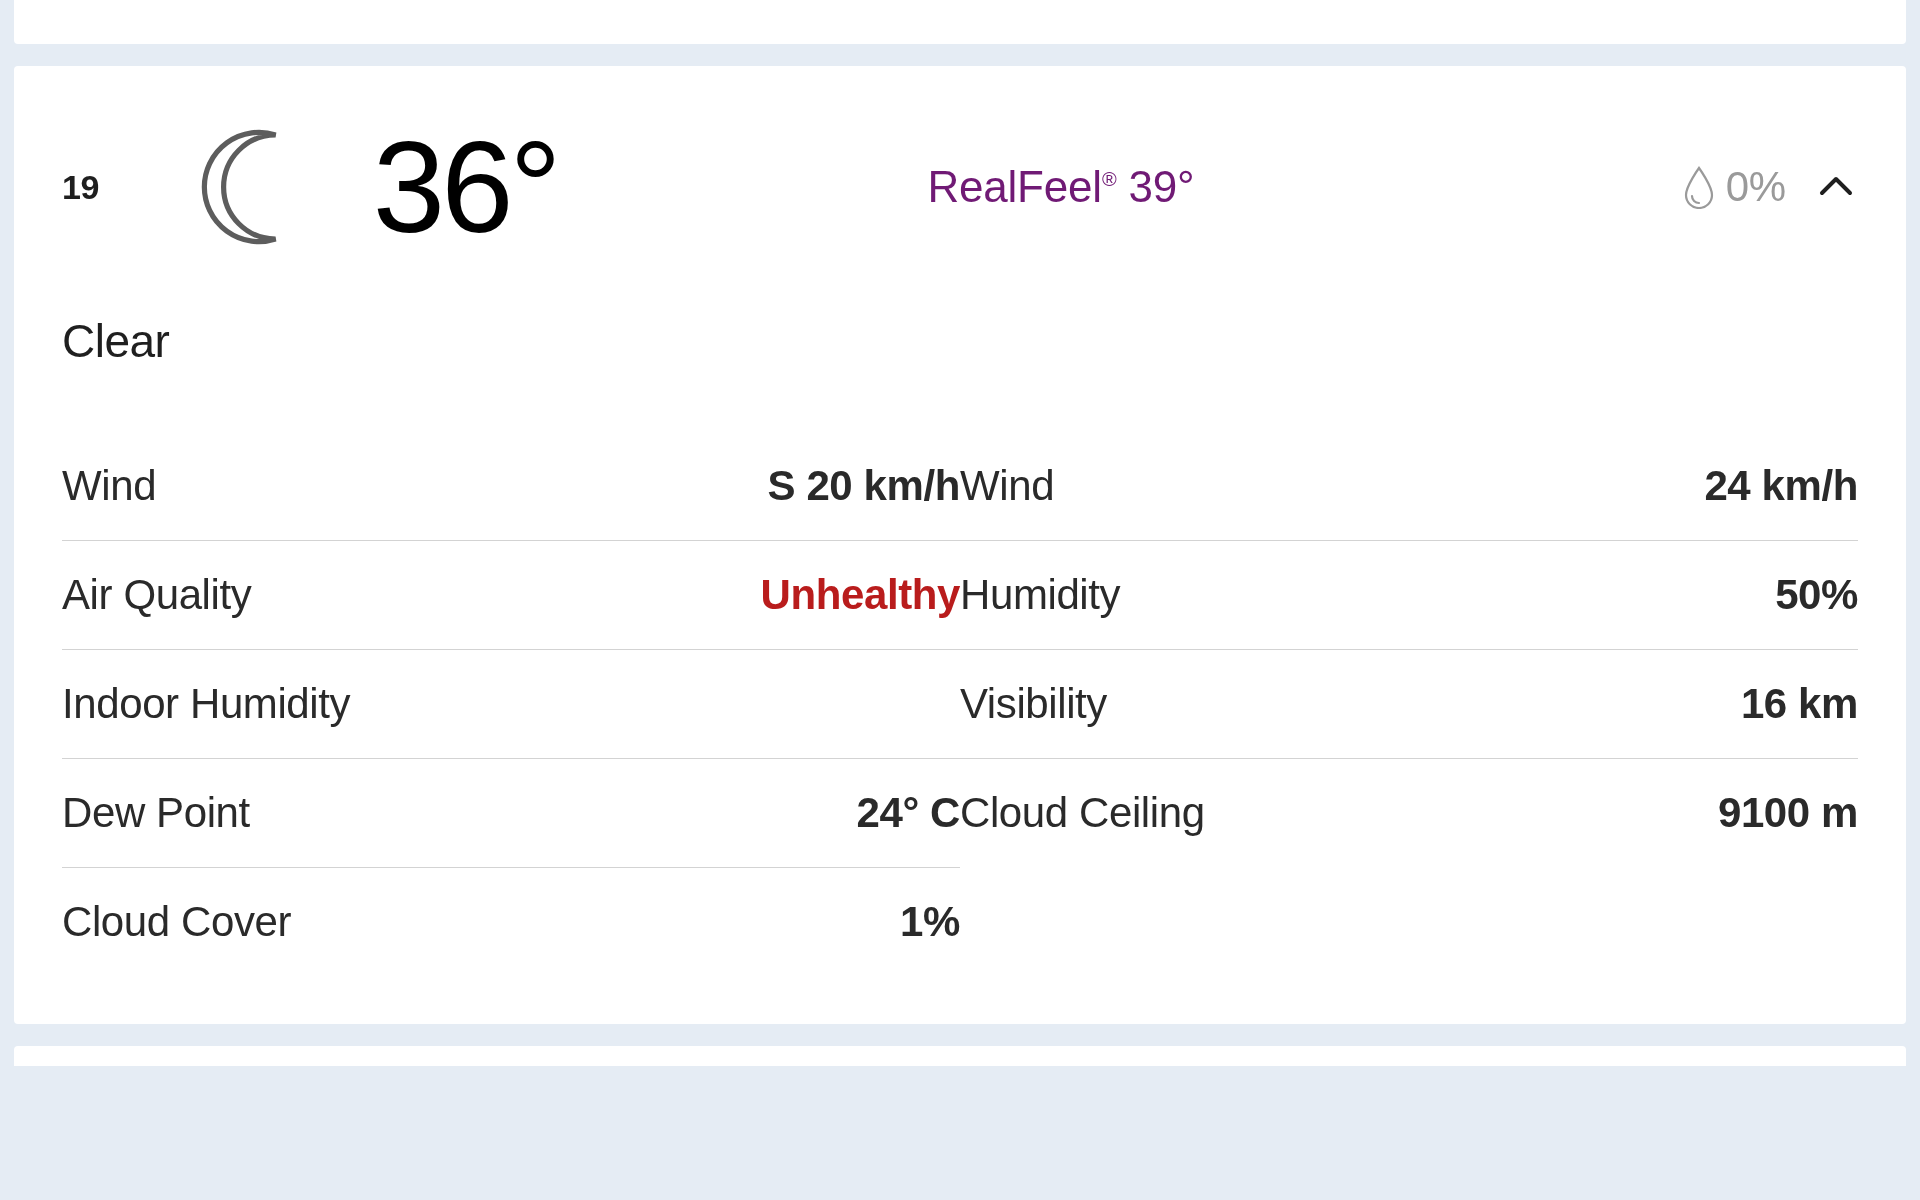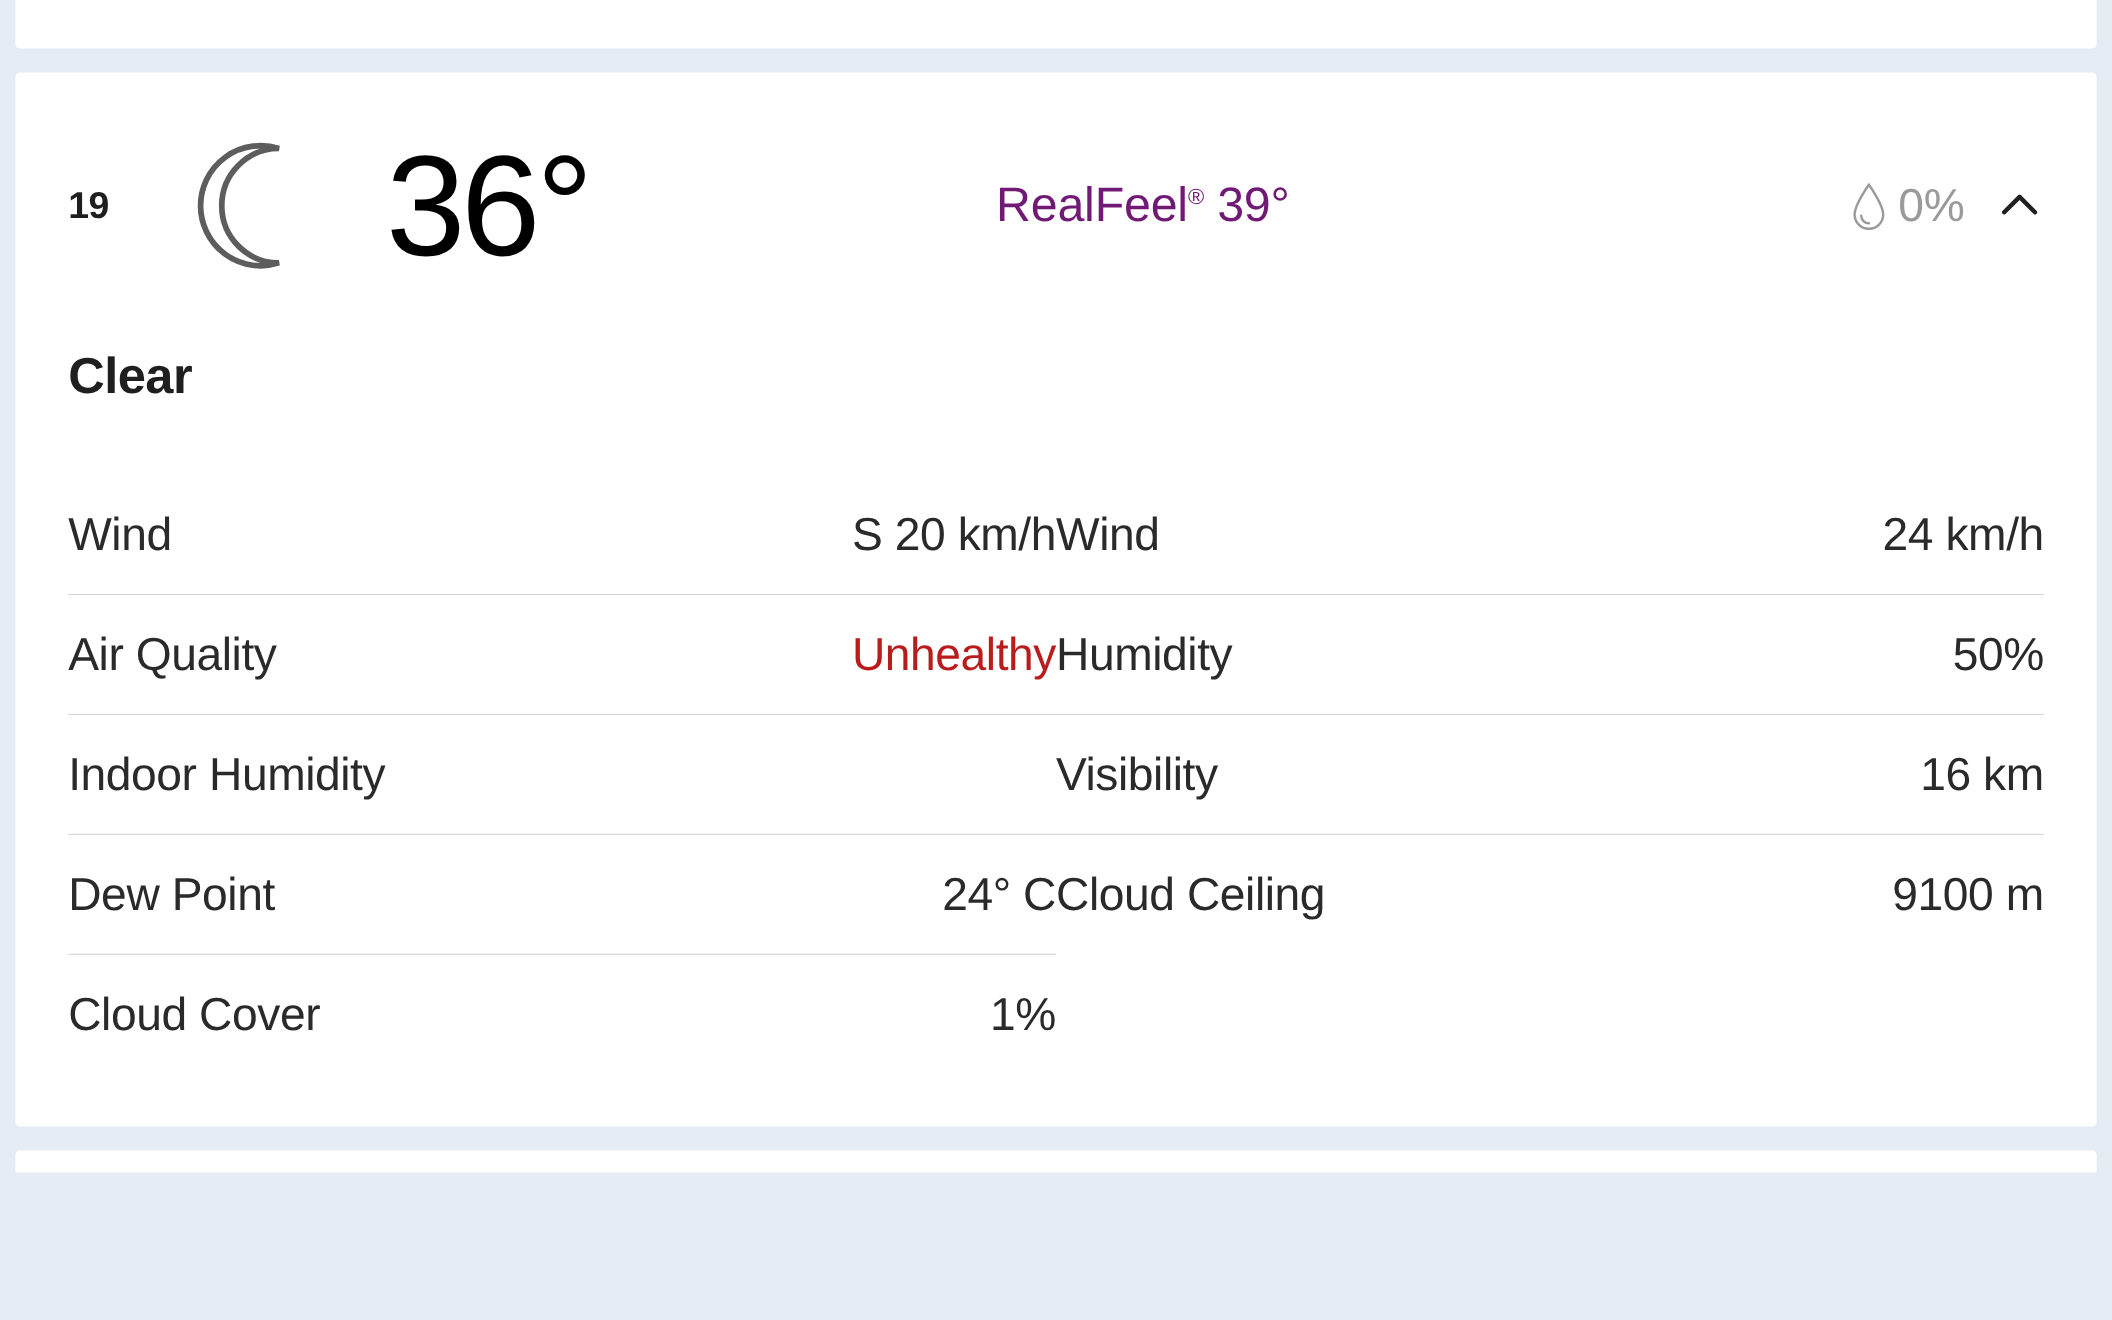--- a/index.html
+++ b/index.html
@@ -30,21 +30,21 @@
   }
   .header-row {
     display: flex;
     align-items: center;
     width: 100%;
   }
   .hour-num {
     font-size: 34px;
     font-weight: 600;
     color: #1f1f1f;
-    margin-right: 74px;
+    margin-right: 96px;
     letter-spacing: -0.5px;
   }
   .moon-icon {
     width: 130px;
     height: 130px;
     margin-right: 48px;
     flex-shrink: 0;
   }
   .temp {
     font-size: 130px;
@@ -80,21 +80,21 @@
   .drop-icon {
     width: 34px;
     height: 44px;
   }
   .chevron-icon {
     width: 44px;
     height: 44px;
   }
   .condition {
     font-size: 46px;
-    font-weight: 700;
+    font-weight: 400;
     color: #1f1f1f;
     margin-top: 62px;
     margin-bottom: 64px;
     letter-spacing: -0.5px;
   }
   .details-grid {
     display: grid;
     grid-template-columns: 1fr 1fr;
   }
   .detail-row {
@@ -103,21 +103,21 @@
     align-items: center;
     padding: 30px 0;
     border-bottom: 1px solid #d3d3d3;
     font-size: 42px;
     color: #2a2a2a;
   }
   .detail-row.no-border {
     border-bottom: none;
   }
   .detail-label { font-weight: 400; letter-spacing: -0.4px; }
-  .detail-value { font-weight: 400; letter-spacing: -0.4px; text-align: right; }
+  .detail-value { font-weight: 700; letter-spacing: -0.4px; text-align: right; }
   .unhealthy { color: #b91c1c; }
   .bottom-sliver {
     background: #ffffff;
     height: 20px;
     border-radius: 4px 4px 0 0;
     margin-top: 22px;
   }
 </style>
 </head>
 <body>

